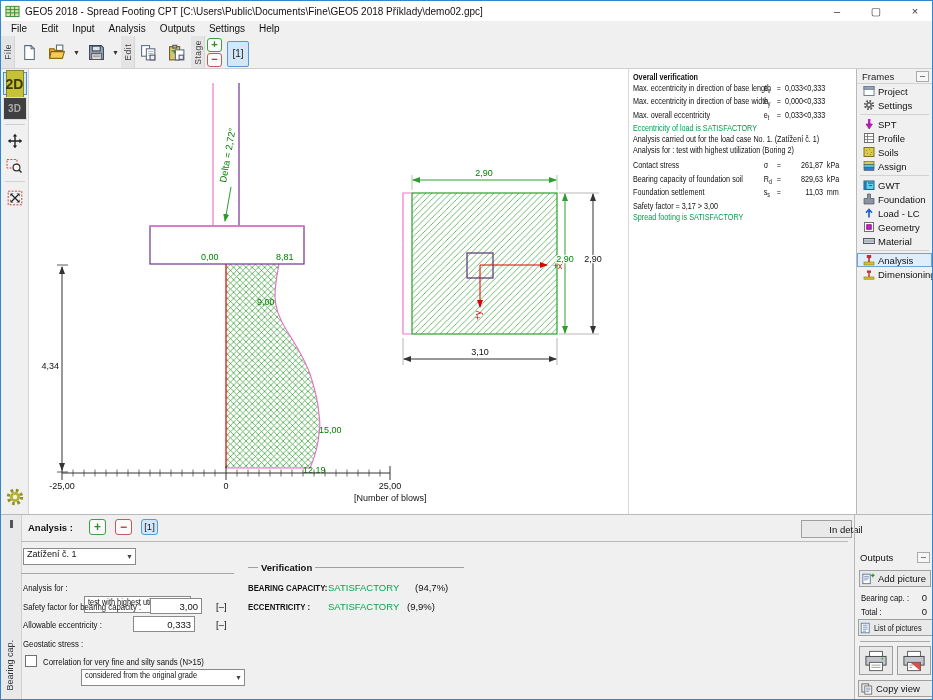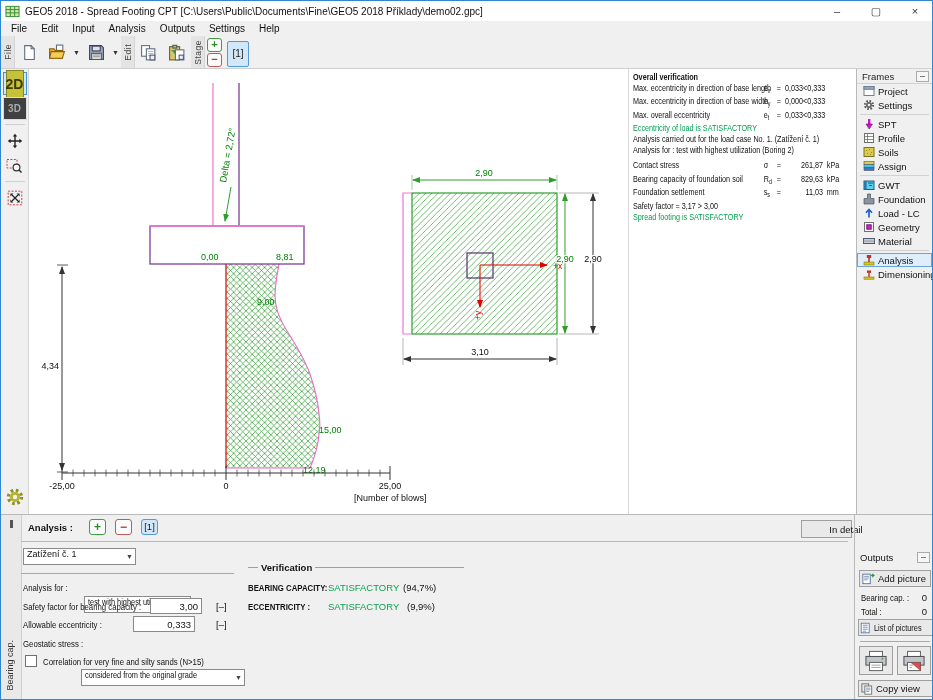--- a/index.html
+++ b/index.html
@@ -514,21 +514,21 @@
     </div>
 
     <div class="abs lbl cond" style="left:22px;top:67px;">Analysis for :</div>
     <div class="abs combo" style="left:83px;top:64px;width:107px;height:17px;">
       <span class="cond" style="font-size:9px;">test with highest utilization</span>
       <span class="arr">▼</span>
     </div>
 
     <div class="abs lbl bold cond" style="left:247px;top:67px;">BEARING CAPACITY:</div>
     <div class="abs lbl green" style="left:327px;top:67px;">SATISFACTORY</div>
-    <div class="abs lbl" style="left:402px;top:67px;">(94,7%)</div>
+    <div class="abs lbl" style="left:414px;top:67px;">(94,7%)</div>
 
     <div class="abs lbl cond" style="left:22px;top:86px;">Safety factor for bearing capacity :</div>
     <div class="abs tinput" style="left:149px;top:83px;width:52px;height:16px;">3,00</div>
     <div class="abs lbl" style="left:215px;top:86px;">[–]</div>
 
     <div class="abs lbl bold cond" style="left:247px;top:86px;">ECCENTRICITY :</div>
     <div class="abs lbl green" style="left:327px;top:86px;">SATISFACTORY</div>
     <div class="abs lbl" style="left:406px;top:86px;">(9,9%)</div>
 
     <div class="abs lbl cond" style="left:22px;top:104px;">Allowable eccentricity :</div>

